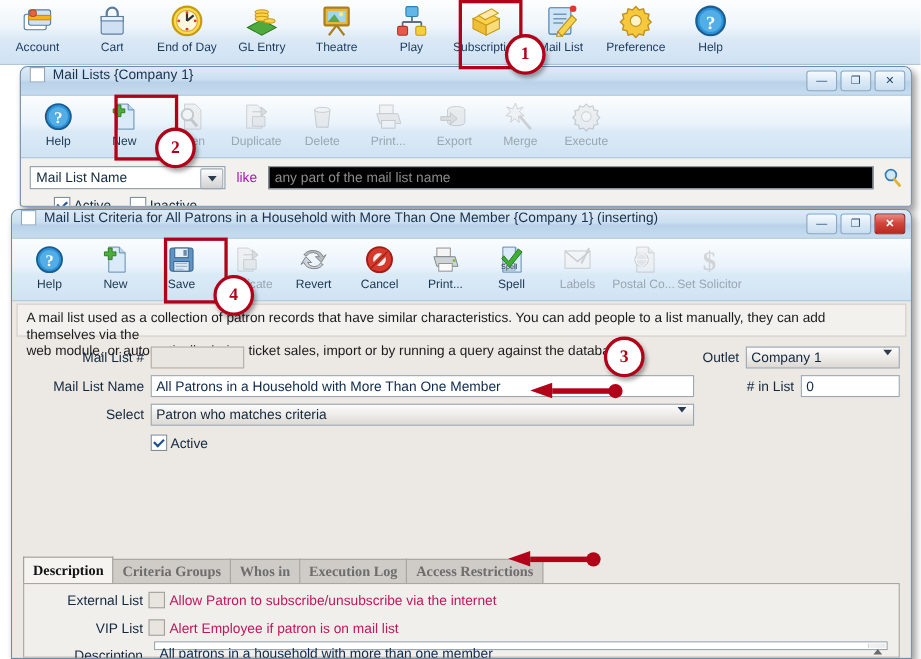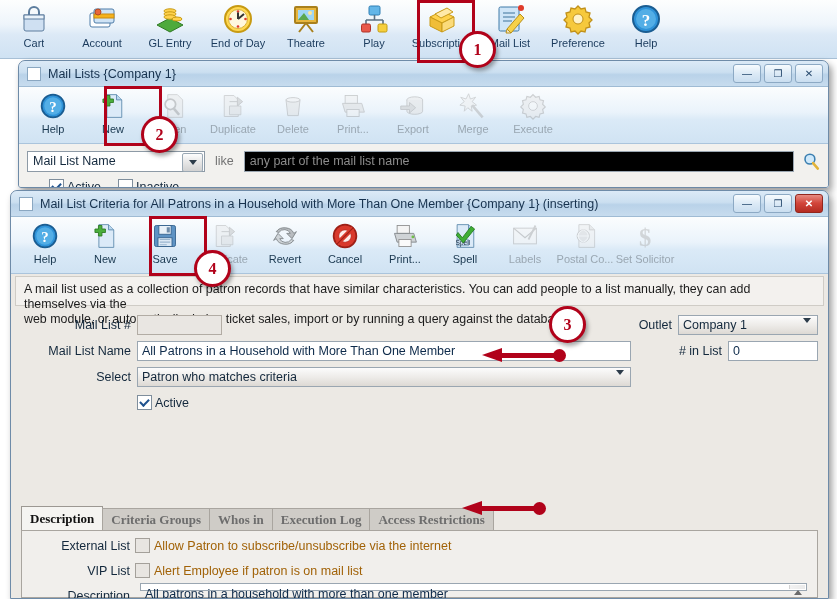--- a/index.html
+++ b/index.html
@@ -33,21 +33,21 @@
   
   .win{position:absolute;box-sizing:border-box;}
   .win-frame{
     position:absolute;inset:0;
     border:1px solid #6e8ba8;border-radius:7px 7px 3px 3px;
     background:linear-gradient(to bottom,#d3e3f2 0%,#c6dbee 40%,#bdd5ea 100%);
     box-shadow:3px 4px 7px rgba(0,0,0,.38);
     overflow:hidden;
   }
   .win-title{
-    height:25px;display:flex;align-items:center;padding-left:8px;
+    height:25px;display:flex;align-items:flex-start;padding-left:8px;
     font-size:12.5px;color:#17324e;
     background:linear-gradient(to bottom,#dceaf7 0%,#cbdff0 45%,#b9d2e9 55%,#c7dcee 100%);
     border-bottom:1px solid #9fbbd4;border-radius:6px 6px 0 0;
     position:relative;
   }
   .win-title .sq{
     width:12px;height:12px;background:#fff;border:1px solid #8aa7c1;margin-right:7px;flex:0 0 auto;
   }
   .win-title .txt{white-space:nowrap;overflow:hidden;}
   .win-ctrls{position:absolute;right:5px;top:3px;display:flex;gap:3px;}
@@ -87,21 +87,21 @@
     display:flex;align-items:center;font-size:12.5px;color:#14293d;
     padding-left:5px;box-sizing:border-box;position:relative;
   }
   .combo .arrowbox{
     position:absolute;right:1px;top:1px;width:19px;height:17px;
     border:1px solid #9aa8b4;border-radius:2px;
     background:linear-gradient(to bottom,#fdfdfd,#e6e6e6 50%,#d2d2d2);
     display:flex;align-items:center;justify-content:center;
   }
   .caret{width:0;height:0;border-left:4px solid transparent;border-right:4px solid transparent;border-top:5px solid #2c3c4a;}
-  .like-lbl{font-size:12.5px;color:#737373;padding:0 4px;}
+  .like-lbl{font-size:12.5px;color:#a21caf;padding:0 4px;}
   .txtfield{
     flex:1;height:21px;border:1px solid #9aa6b1;background:#000000;
     font-size:12.5px;color:#8c8c8c;display:flex;align-items:center;padding-left:5px;box-sizing:border-box;
   }
   .filter-row{display:flex;align-items:center;gap:7px;padding:5px 0 0 30px;font-size:12.5px;color:#14293d;}
   .cbx{width:13px;height:13px;border:1px solid #7f8e9c;background:#fff;display:inline-flex;align-items:center;justify-content:center;margin-right:3px;}
   .cbx.on:after{content:"";width:7px;height:4px;border-left:2px solid #20538f;border-bottom:2px solid #20538f;transform:rotate(-45deg) translate(1px,-1px);}
 
   
   #win2{left:10px;top:190px;width:819px;height:409px;}
@@ -139,21 +139,21 @@
     font-family:"Liberation Serif", serif;font-weight:bold;color:#6d6d6d;
     background:#cfccc7;border:1px solid #a9a59f;border-bottom:none;margin-right:-1px;
   }
   .tab.active{background:#f5f4f1;color:#111;height:24px;border-color:#9c9892;}
   .tabpanel{
     position:absolute;left:10px;right:10px;top:256px;bottom:0;
     background:#f1efec;border:1px solid #a9a59f;border-top:1px solid #a9a59f;
   }
   .chkrow{display:flex;align-items:center;height:21px;margin-top:4px;}
   .chklabel{width:108px;text-align:right;padding-right:5px;font-size:12.5px;color:#13283c;}
-  .chkcap{font-size:12.5px;color:#a16207;}
+  .chkcap{font-size:12.5px;color:#be185d;}
   .cbx2{width:13px;height:13px;border:1px solid #a4a09a;background:#e8e5e1;margin-right:4px;flex:0 0 auto;}
   .descbox{
     position:absolute;left:118px;right:10px;top:52px;bottom:6px;
     background:#fff;border:1px solid #9aa6b1;
     font-size:12.5px;color:#0d2a4a;padding:3px 4px;box-sizing:border-box;
   }
   .vscroll{
     position:absolute;right:1px;top:1px;bottom:1px;width:15px;
     background:linear-gradient(to right,#f2f2f2,#eaeaea);border-left:1px solid #d3d3d3;
   }
@@ -184,67 +184,67 @@
 </head>
 <body>
 
 <div id="root">
 
   <div class="app-toolbar">
 
     <div class="app-btn">
       <span class="glyph">
         <svg width="32" height="32" viewBox="0 0 32 32">
-          <path d="M6 12 h20 v14 a2 2 0 0 1 -2 2 H8 a2 2 0 0 1 -2 -2 Z" fill="#cfe0f2" stroke="#5c7d9e" stroke-width="1"></path>
-          <path d="M11 12 v-3 a5 5 0 0 1 10 0 v3" fill="none" stroke="#5c7d9e" stroke-width="2"></path>
-          <rect x="6" y="12" width="20" height="4" fill="#eaf3fb" stroke="#5c7d9e" stroke-width="1"></rect>
-        </svg>
-      </span>
-      <span class="cap">Cart</span>
-    </div>
-
-    <div class="app-btn">
-      <span class="glyph">
-        <svg width="32" height="32" viewBox="0 0 32 32">
           <rect x="4" y="10" width="20" height="14" rx="2" fill="#fff" stroke="#4f7da8"></rect>
           <rect x="8" y="6" width="20" height="14" rx="2" fill="#cfe3f5" stroke="#4f7da8"></rect>
           <rect x="8" y="11" width="20" height="4" fill="#f6b21b" stroke="#c98b12"></rect>
           <circle cx="12" cy="9" r="3" fill="#e8663a" stroke="#b24a26"></circle>
         </svg>
       </span>
       <span class="cap">Account</span>
     </div>
 
     <div class="app-btn">
       <span class="glyph">
         <svg width="32" height="32" viewBox="0 0 32 32">
-          <path d="M3 22 L16 15 L29 22 L16 29 Z" fill="#4eaa3c" stroke="#2f7a25"></path>
-          <ellipse cx="16" cy="8" rx="6" ry="2.2" fill="#ffd24d" stroke="#c99b14"></ellipse>
-          <ellipse cx="16" cy="11" rx="6" ry="2.2" fill="#ffd24d" stroke="#c99b14"></ellipse>
-          <ellipse cx="16" cy="14" rx="6" ry="2.2" fill="#ffd24d" stroke="#c99b14"></ellipse>
-          <ellipse cx="23" cy="16" rx="5" ry="2" fill="#ffd24d" stroke="#c99b14"></ellipse>
-        </svg>
-      </span>
-      <span class="cap">GL Entry</span>
+          <path d="M6 12 h20 v14 a2 2 0 0 1 -2 2 H8 a2 2 0 0 1 -2 -2 Z" fill="#cfe0f2" stroke="#5c7d9e" stroke-width="1"></path>
+          <path d="M11 12 v-3 a5 5 0 0 1 10 0 v3" fill="none" stroke="#5c7d9e" stroke-width="2"></path>
+          <rect x="6" y="12" width="20" height="4" fill="#eaf3fb" stroke="#5c7d9e" stroke-width="1"></rect>
+        </svg>
+      </span>
+      <span class="cap">Cart</span>
     </div>
 
     <div class="app-btn">
       <span class="glyph">
         <svg width="32" height="32" viewBox="0 0 32 32">
           <circle cx="16" cy="16" r="13" fill="#ffd851" stroke="#c79a12" stroke-width="2"></circle>
           <circle cx="16" cy="16" r="9.5" fill="#fff8de" stroke="#d9b23a"></circle>
           <circle cx="16" cy="8.5" r="1.3" fill="#e03b2a"></circle>
           <circle cx="23.5" cy="16" r="1.3" fill="#e03b2a"></circle>
           <circle cx="16" cy="23.5" r="1.3" fill="#e03b2a"></circle>
           <circle cx="8.5" cy="16" r="1.3" fill="#e03b2a"></circle>
           <path d="M16 16 L22 11" stroke="#333" stroke-width="2"></path>
           <path d="M16 16 L16 9.5" stroke="#333" stroke-width="2"></path>
         </svg>
       </span>
       <span class="cap">End of Day</span>
+    </div>
+
+    <div class="app-btn">
+      <span class="glyph">
+        <svg width="32" height="32" viewBox="0 0 32 32">
+          <path d="M3 22 L16 15 L29 22 L16 29 Z" fill="#4eaa3c" stroke="#2f7a25"></path>
+          <ellipse cx="16" cy="8" rx="6" ry="2.2" fill="#ffd24d" stroke="#c99b14"></ellipse>
+          <ellipse cx="16" cy="11" rx="6" ry="2.2" fill="#ffd24d" stroke="#c99b14"></ellipse>
+          <ellipse cx="16" cy="14" rx="6" ry="2.2" fill="#ffd24d" stroke="#c99b14"></ellipse>
+          <ellipse cx="23" cy="16" rx="5" ry="2" fill="#ffd24d" stroke="#c99b14"></ellipse>
+        </svg>
+      </span>
+      <span class="cap">GL Entry</span>
     </div>
 
     <div class="app-btn">
       <span class="glyph">
         <svg width="32" height="32" viewBox="0 0 32 32">
           <rect x="5" y="4" width="22" height="16" rx="1" fill="#e8b63c" stroke="#a9801c" stroke-width="2"></rect>
           <rect x="8" y="7" width="16" height="10" fill="#9fd6f5"></rect>
           <path d="M8 17 L14 10 L19 17 Z" fill="#5aa84f"></path>
           <circle cx="20" cy="10" r="2" fill="#ffe79a"></circle>
           <path d="M16 20 L9 29 M16 20 L23 29" stroke="#a9801c" stroke-width="2"></path>

